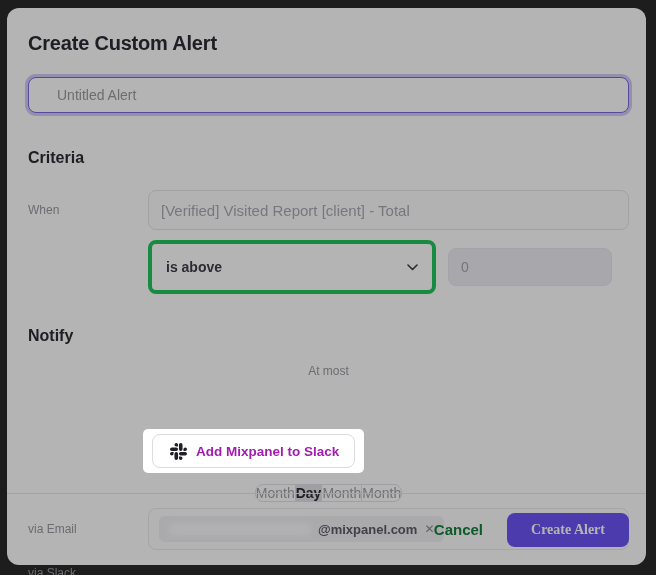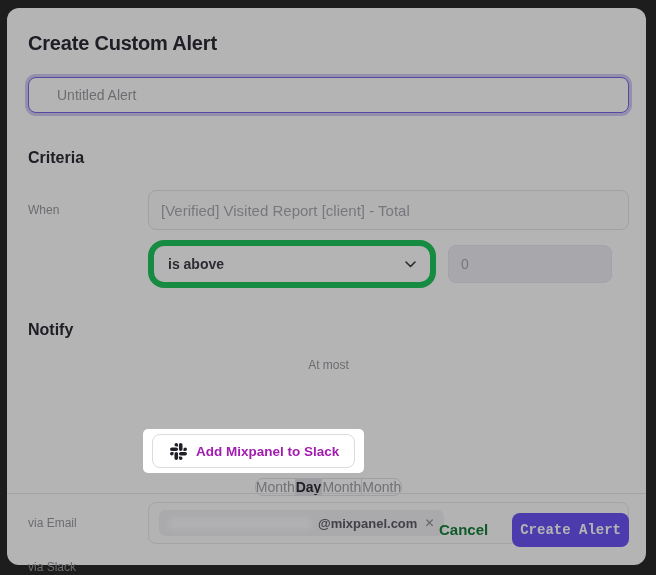--- a/index.html
+++ b/index.html
@@ -38,21 +38,21 @@
   .when-row { margin-top: 22px; }
   .metric-field {
     flex: 1; height: 40px; border: 1px solid #e4e4e9; border-radius: 8px;
     display: flex; align-items: center; padding: 0 12px;
     font-size: 15px; color: #a9a9b1; background: #fdfdfe;
     white-space: nowrap; overflow: hidden;
   }
 
   .operator-row { margin-top: 10px; }
   .select-box {
-    width: 288px; height: 48px; border: 6px solid #22c55e; border-radius: 16px;
+    width: 288px; height: 54px; border: 4px solid #22c55e; border-radius: 8px;
     display: flex; align-items: center; justify-content: space-between;
     padding: 0 14px; font-size: 14px; font-weight: 600; color: #3f3e48;
     background: #fff; cursor: pointer;
   }
   .chevron { width: 11px; height: 7px; flex: 0 0 auto; }
   .threshold-field {
     width: 164px; height: 38px; margin-left: 12px; background: #eeedf2;
     border: 1px solid #e9e8ee; border-radius: 8px;
     display: flex; align-items: center; padding: 0 12px;
     font-size: 14px; color: #a7a7b0;
@@ -91,23 +91,23 @@
     border-top: 1px solid #e8e8ec; display: flex; align-items: center;
     justify-content: flex-end; gap: 24px; padding: 0 17px;
     border-radius: 0 0 12px 12px;
   }
   .cancel-btn {
     background: none; border: none; padding: 0; cursor: pointer;
     font-size: 15px; font-weight: 700; color: #15803d;
     font-family: Liberation Sans, sans-serif;
   }
   .create-btn {
-    height: 34px; padding: 0 8px; border: none; border-radius: 8px; cursor: pointer;
+    height: 34px; padding: 0 24px; border: none; border-radius: 8px; cursor: pointer;
     background: var(--accent_purple, #6b54f5); color: #ffffff;
-    font-size: 14px; font-weight: 700; font-family: Liberation Mono, monospace;
+    font-size: 14px; font-weight: 700; font-family: Liberation Serif, serif;
   }
 
   
   .overlay { position: absolute; inset: 0; background: var(--overlay_black, rgba(0,0,0,0.295)); z-index: 5; }
   .spotlight {
     position: absolute; left: 143px; top: 429px; z-index: 10;
     background: #ffffff; border-radius: 5px; padding: 5px 9px;
   }
   .slack-btn {
     height: 34px; display: flex; align-items: center; gap: 9px;

